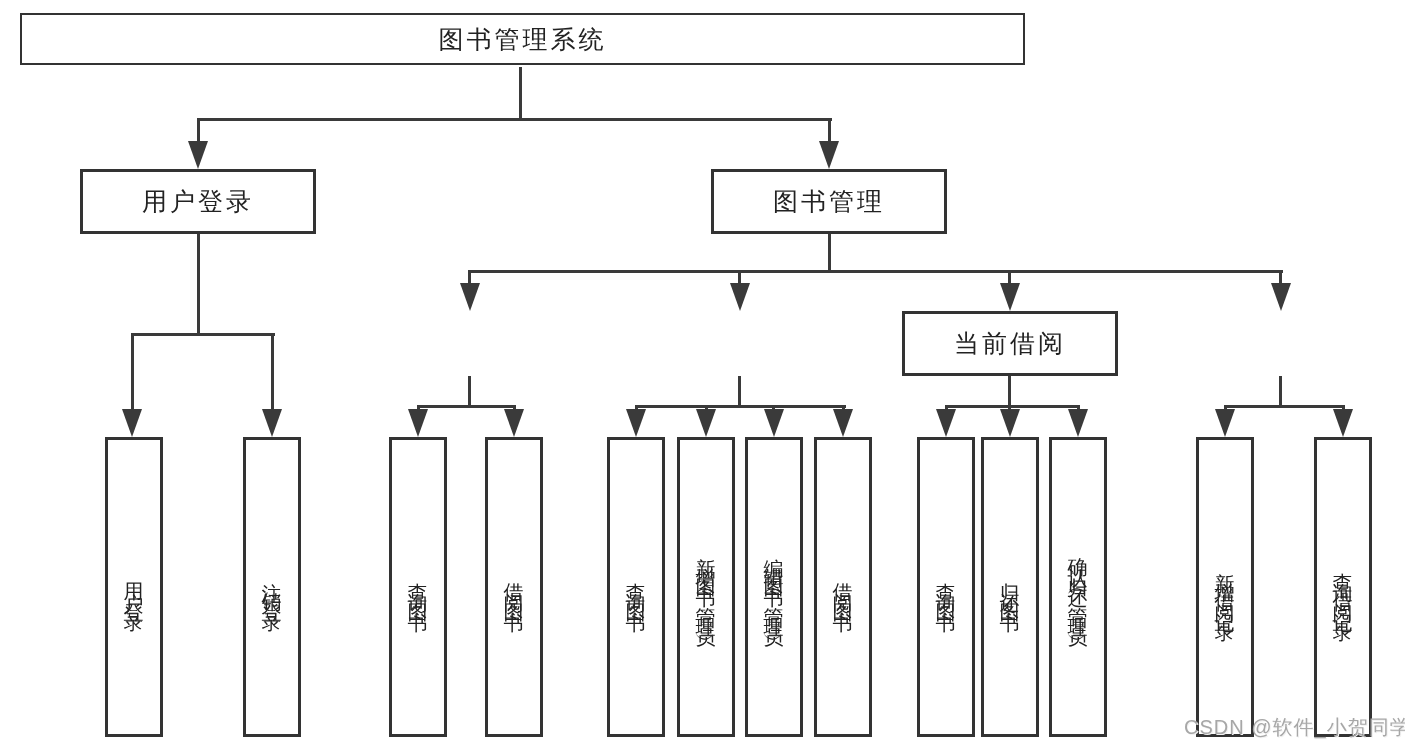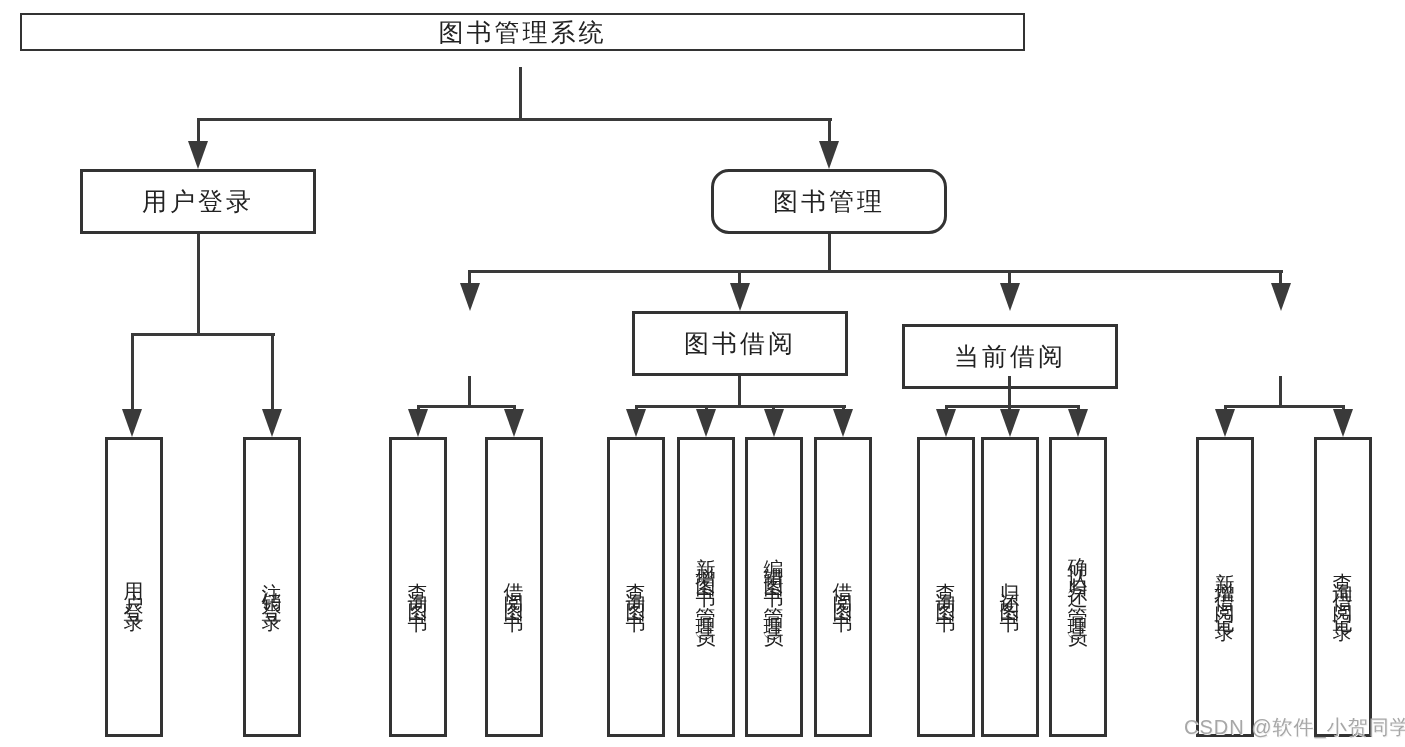--- a/index.html
+++ b/index.html
@@ -30,35 +30,32 @@
     position:absolute;left:1184px;top:714px;z-index:10;
     font-size:20px;letter-spacing:1px;color:#a7a7a7;
     text-shadow:1px 1px 0 #f2f2f2;white-space:nowrap;
   }
 </style>
 </head>
 <body>
 
 <div class="stage">
 
-  <div class="node" style="left:20px;top:13px;width:1005px;height:38px;border-width:2.5px;">
+  <div class="node" style="left:20px;top:13px;width:1005px;height:52px;border-width:2.5px;">
     <span class="hlabel">图书管理系统</span>
   </div>
 
   <div class="node" style="left:80px;top:169px;width:236px;height:65px;">
     <span class="hlabel">用户登录</span>
   </div>
-  <div class="node" style="left:711px;top:169px;width:236px;height:65px;border-radius:18px;">
+  <div class="node" style="left:711px;top:169px;width:236px;height:65px;">
     <span class="hlabel">图书管理</span>
   </div>
 
-  <div class="node" style="left:632px;top:311px;width:216px;height:65px;">
-    <span class="hlabel">图书借阅</span>
-  </div>
-  <div class="node" style="left:902px;top:324px;width:216px;height:65px;font-family:Liberation Serif, serif;">
+  <div class="node" style="left:902px;top:311px;width:216px;height:65px;font-family:Liberation Serif, serif;">
     <span class="hlabel">当前借阅</span>
   </div>
 
   <div class="node" style="left:105px;top:437px;width:58px;height:300px;">
     <span class="vtext">用户登录</span>
   </div>
   <div class="node" style="left:243px;top:437px;width:58px;height:300px;">
     <span class="vtext">注销登录</span>
   </div>
   <div class="node" style="left:389px;top:437px;width:58px;height:300px;">

